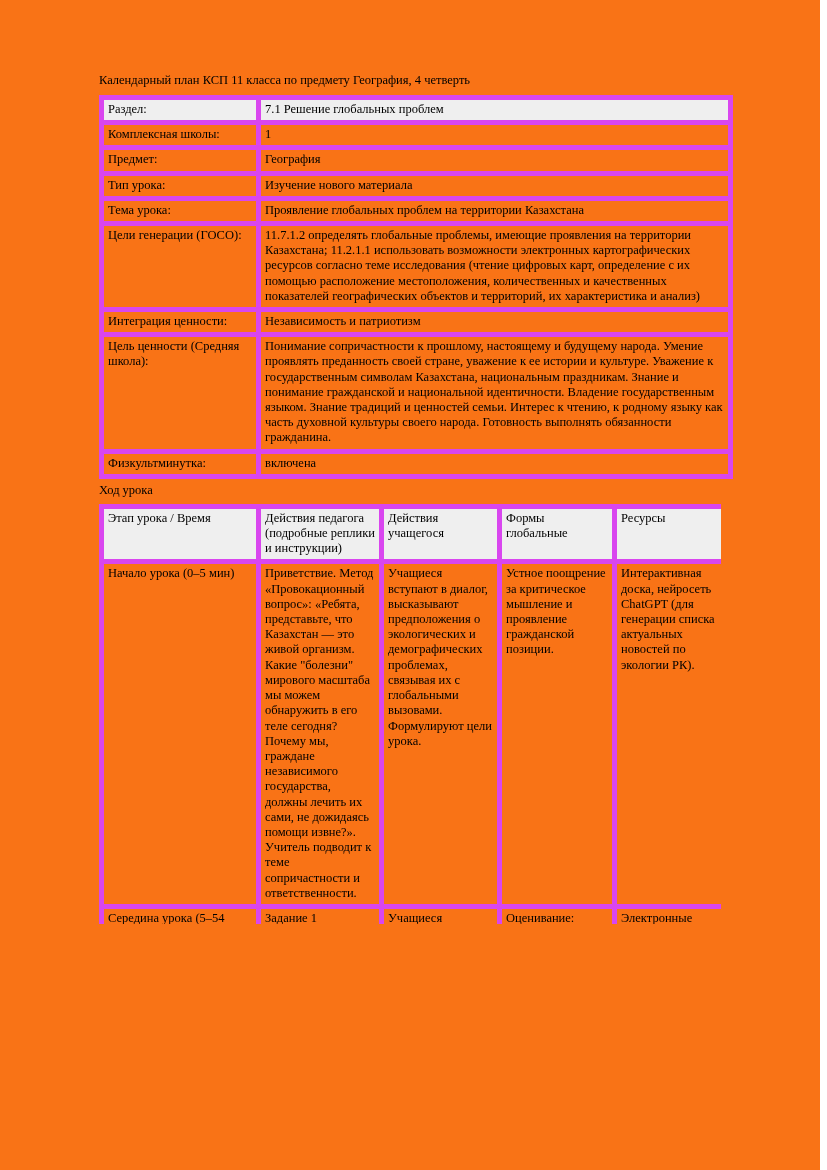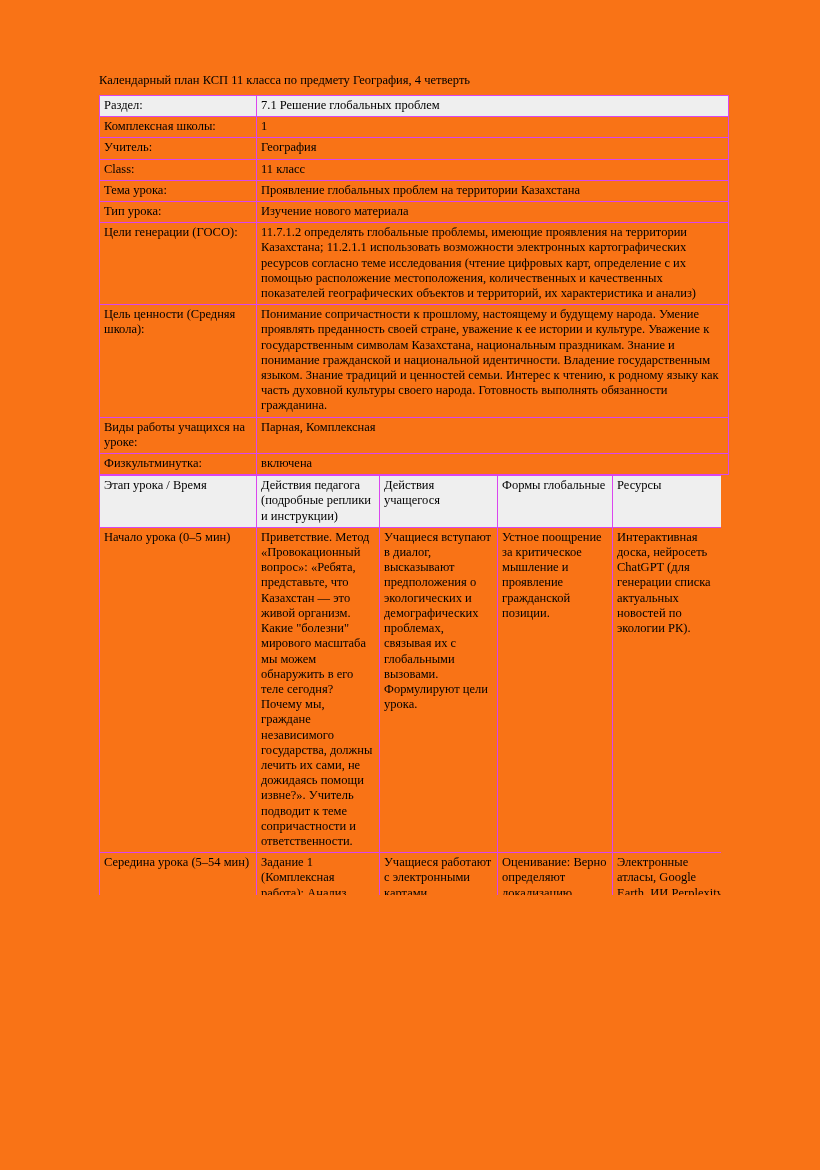--- a/index.html
+++ b/index.html
@@ -28,21 +28,21 @@
     margin: 0 0 7px 0;
     white-space: nowrap;
   }
   table.kspt {
     border-collapse: collapse;
     width: 629px;
     table-layout: fixed;
     font-size: 12.5px;
   }
   table.kspt td {
-    border: 1px solid #d946ef;
+    border: 5px solid #d946ef;
     padding: 2px 4px 3px 4px;
     vertical-align: top;
     line-height: 15.2px;
     word-wrap: break-word;
     overflow-wrap: break-word;
     hyphens: none;
     margin-left: 44px;
   }
   tr.shaded td {
     background: #efefef;
@@ -84,54 +84,51 @@
     <tbody>
         <tr class="shaded">
           <td>Раздел:</td>
           <td>7.1 Решение глобальных проблем</td>
         </tr>
         <tr>
           <td>Комплексная школы:</td>
           <td>1</td>
         </tr>
         <tr>
-          <td>Учитель:</td>
+          <td>Предмет:</td>
           <td>География</td>
         </tr>
         <tr>
-          <td>Class:</td>
-          <td>11 класс</td>
+          <td>Тип урока:</td>
+          <td>Изучение нового материала</td>
         </tr>
         <tr>
           <td>Тема урока:</td>
           <td>Проявление глобальных проблем на территории Казахстана</td>
         </tr>
         <tr>
-          <td>Тип урока:</td>
-          <td>Изучение нового материала</td>
-        </tr>
-        <tr>
           <td>Цели генерации (ГОСО):</td>
           <td>11.7.1.2 определять глобальные проблемы, имеющие проявления на территории Казахстана; 11.2.1.1 использовать возможности электронных картографических ресурсов согласно теме исследования (чтение цифровых карт, определение с их помощью расположение местоположения, количественных и качественных показателей географических объектов и территорий, их характеристика и анализ)</td>
         </tr>
         <tr>
+          <td>Интеграция ценности:</td>
+          <td>Независимость и патриотизм</td>
+        </tr>
+        <tr>
           <td>Цель ценности (Средняя школа):</td>
           <td>Понимание сопричастности к прошлому, настоящему и будущему народа. Умение проявлять преданность своей стране, уважение к ее истории и культуре. Уважение к государственным символам Казахстана, национальным праздникам. Знание и понимание гражданской и национальной идентичности. Владение государственным языком. Знание традиций и ценностей семьи. Интерес к чтению, к родному языку как часть духовной культуры своего народа. Готовность выполнять обязанности гражданина.</td>
-        </tr>
-        <tr>
-          <td>Виды работы учащихся на уроке:</td>
-          <td>Парная, Комплексная</td>
         </tr>
         <tr>
           <td>Физкультминутка:</td>
           <td>включена</td>
         </tr>
       </tbody>
   </table>
 
+  <p class="section-label">Ход урока</p>
 
   <div class="clip">
     <table class="kspt t2">
       <colgroup>
           <col class="c1">
           <col class="c2">
           <col class="c3">
           <col class="c4">
           <col class="c5">
         </colgroup>

